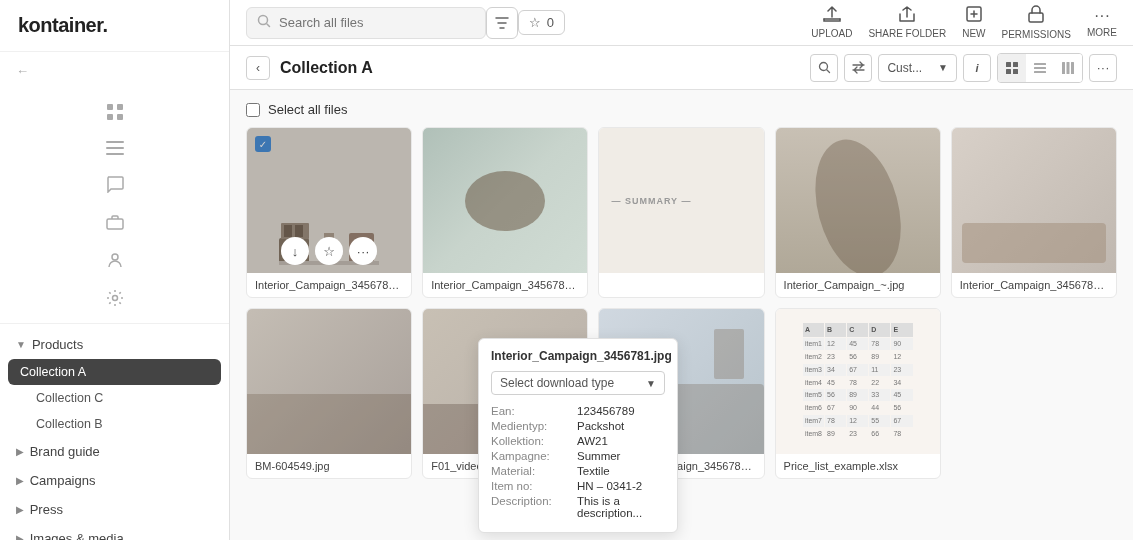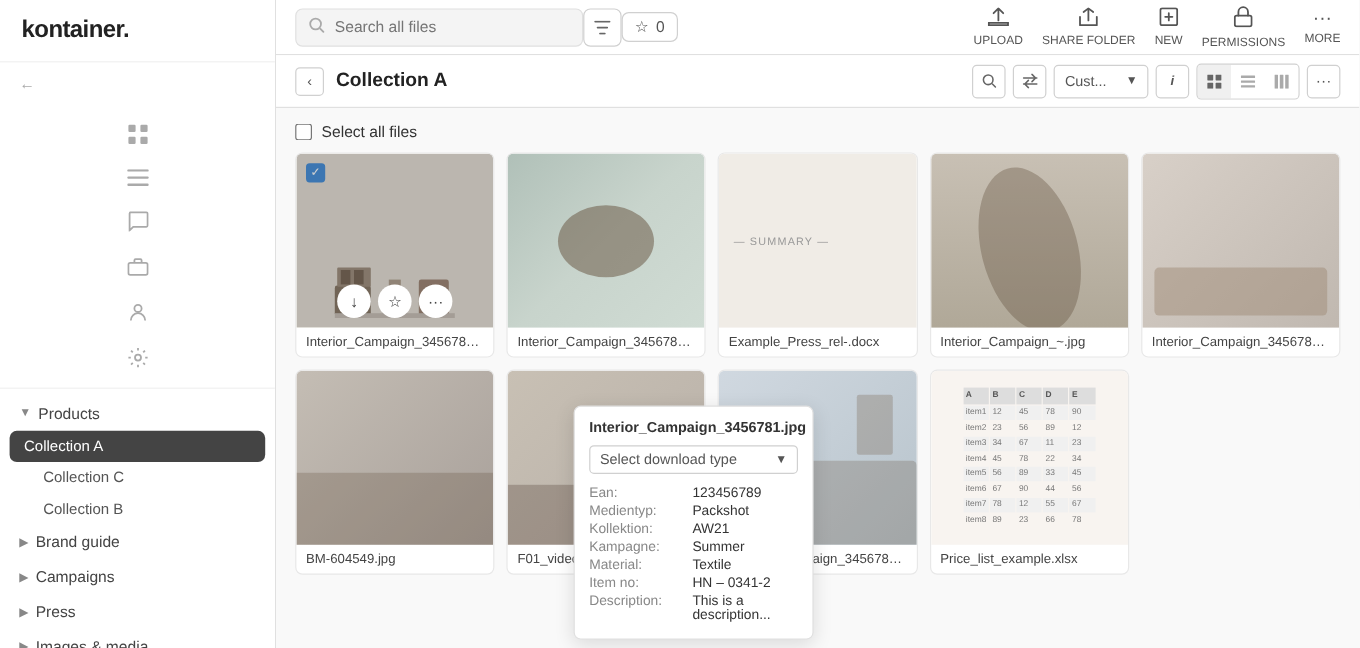--- a/index.html
+++ b/index.html
@@ -332,24 +332,21 @@
         <div class="card-thumb" style="background: linear-gradient(135deg, #b0c0b8 0%, #c8d4cc 50%, #d0dcd4 100%);">
           <div style="position:absolute; top:50%; left:50%; transform:translate(-50%,-50%); width:80px; height:60px; background:rgba(100,80,60,0.5); border-radius:50%;"></div>
         </div>
         <div class="card-info">
           <div class="card-name">Interior_Campaign_3456789.jpg</div>
         </div>
       </div>
 
       <div class="file-card">
         <div class="card-thumb" style="background:#f0ece6; display:flex; flex-direction:column; align-items:flex-start; padding:12px; gap:4px;">
-          <div style="font-size:9px; color:#999; font-weight:400; letter-spacing:1px;">— SUMMARY —</div>
-        </div>
-        <div class="card-info">
-          <div class="card-name">Example_Press_rel-.docx</div>
+          <div style="font-size:9px; color:#999; font-weight:700; letter-spacing:1px;">— SUMMARY —</div>
         </div>
       </div>
 
       <div class="file-card">
         <div class="card-thumb" style="background: linear-gradient(180deg, #c8c0b4 0%, #b0a898 100%); overflow:hidden;">
           <svg width="100%" height="100%" viewBox="0 0 190 145" preserveAspectRatio="xMidYMid slice">
             <ellipse cx="95" cy="80" rx="40" ry="70" fill="rgba(80,60,40,0.3)" transform="rotate(-15 95 80)"></ellipse>
           </svg>
         </div>
         <div class="card-info">

